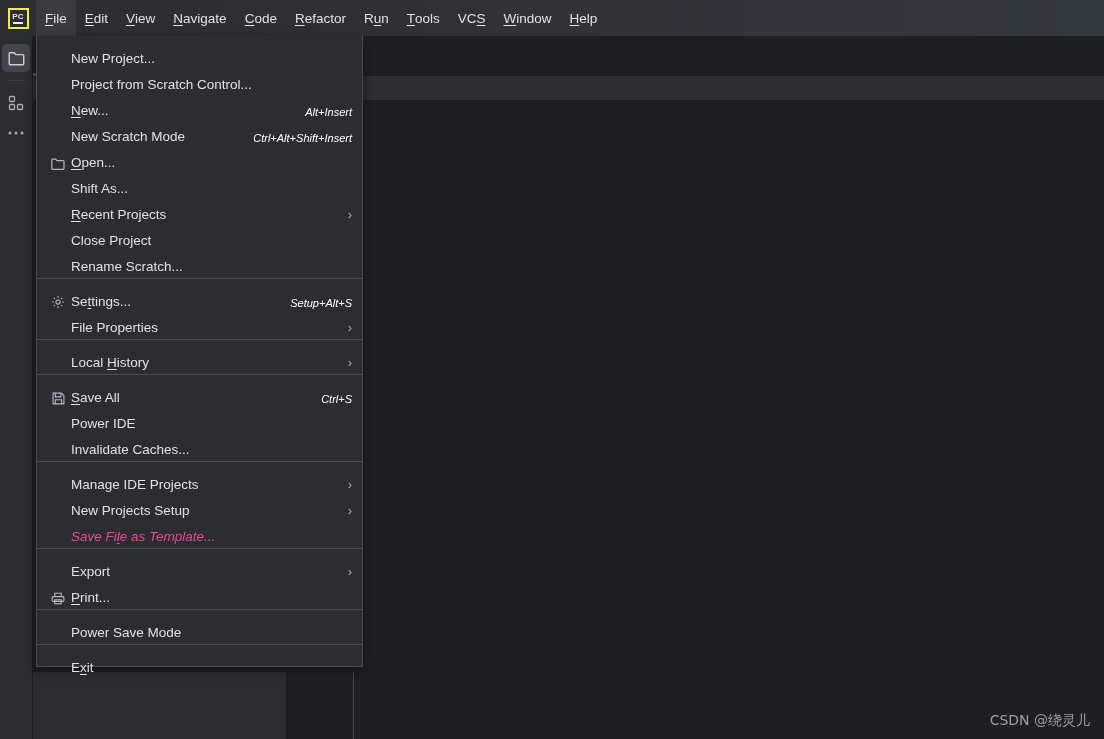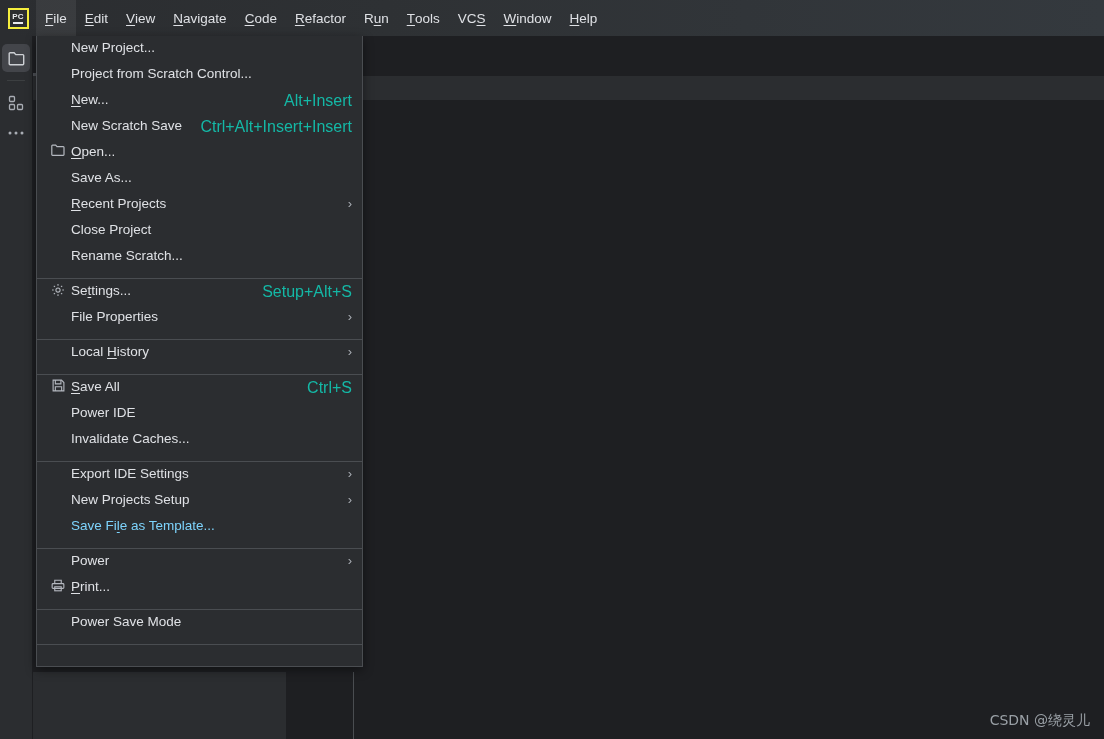--- a/index.html
+++ b/index.html
@@ -110,33 +110,33 @@
   .dropdown {
     position: absolute; left: 36px; top: 36px;
     width: 327px; height: 631px;
     background: #2b2d30;
     border: 1px solid #4a4d51; border-top: none;
     box-shadow: 0 3px 10px rgba(0,0,0,.45);
     padding: 4px 0;
   }
   .row {
     position: relative; height: 26px;
-    display: flex; align-items: flex-start;
+    display: flex; align-items: flex-end;
     padding: 0 10px 0 8px;
     font-size: 13.5px; color: #dfe1e5;
     cursor: default; white-space: nowrap;
   }
-  .row.disabled { color: #7dd3fc; }
+  .row.disabled { color: #ec4899; font-style: italic; }
   .row .icoslot {
     width: 26px; flex: 0 0 26px;
     display: flex; align-items: center; justify-content: center;
   }
   .row .lbl { flex: 1 1 auto; }
   .row .lbl u { text-decoration: underline; text-underline-offset: 2px; }
-  .row .sc { color: #14b8a6; font-size: 16px; margin-left: auto; padding-left: 18px; }
+  .row .sc { color: #ffffff; font-size: 11px; margin-left: auto; padding-left: 18px; font-style: italic; }
   .row .arr { color: #a9adb4; font-size: 13px; margin-left: auto; padding-left: 18px; }
   .sep { height: 1px; background: #4a4d51; margin: 4px 0; }
 
   svg { display: block; }
 
   
   .watermark {
     position: absolute; right: 14px; bottom: 9px;
     font-size: 14px; color: #9aa0a6;
     font-family: "DejaVu Sans", sans-serif;
@@ -226,34 +226,34 @@
         <div class="icoslot"></div>
         <div class="lbl">Project from Scratch Control...</div>
       </div>
       <div class="row">
         <div class="icoslot"></div>
         <div class="lbl"><u>N</u>ew...</div>
         <div class="sc">Alt+Insert</div>
       </div>
       <div class="row">
         <div class="icoslot"></div>
-        <div class="lbl">New Scratch Save</div>
-        <div class="sc">Ctrl+Alt+Insert+Insert</div>
+        <div class="lbl">New Scratch Mode</div>
+        <div class="sc">Ctrl+Alt+Shift+Insert</div>
       </div>
       <div class="row">
         <div class="icoslot">
           <svg width="14" height="12" viewBox="0 0 14 12" fill="none" stroke="#b4b8bf" stroke-width="1.2">
             <path d="M.8 10.6V1.9a.7.7 0 0 1 .7-.7h3.2l1.3 1.5h6.3a.7.7 0 0 1 .7.7v7.2a.7.7 0 0 1-.7.7H1.5a.7.7 0 0 1-.7-.7z"></path>
           </svg>
         </div>
         <div class="lbl"><u>O</u>pen...</div>
       </div>
       <div class="row">
         <div class="icoslot"></div>
-        <div class="lbl">Save As...</div>
+        <div class="lbl">Shift As...</div>
       </div>
       <div class="row">
         <div class="icoslot"></div>
         <div class="lbl"><u>R</u>ecent Projects</div>
         <div class="arr">›</div>
       </div>
       <div class="row">
         <div class="icoslot"></div>
         <div class="lbl">Close Project</div>
       </div>
@@ -298,50 +298,54 @@
         <div class="icoslot"></div>
         <div class="lbl">Power IDE</div>
       </div>
       <div class="row">
         <div class="icoslot"></div>
         <div class="lbl">Invalidate Caches...</div>
       </div>
       <div class="sep"></div>
       <div class="row">
         <div class="icoslot"></div>
-        <div class="lbl">Export IDE Settings</div>
+        <div class="lbl">Manage IDE Projects</div>
         <div class="arr">›</div>
       </div>
       <div class="row">
         <div class="icoslot"></div>
         <div class="lbl">New Projects Setup</div>
         <div class="arr">›</div>
       </div>
       <div class="row disabled">
         <div class="icoslot"></div>
         <div class="lbl">Save Fi<u>l</u>e as Template...</div>
       </div>
       <div class="sep"></div>
       <div class="row">
         <div class="icoslot"></div>
-        <div class="lbl">Power</div>
+        <div class="lbl">Export</div>
         <div class="arr">›</div>
       </div>
       <div class="row">
         <div class="icoslot">
           <svg width="14" height="13" viewBox="0 0 15 14" fill="none" stroke="#b4b8bf" stroke-width="1.2">
             <path d="M4 5V1.3h7V5"></path>
             <rect x="1.2" y="5" width="12.6" height="5.1" rx="1"></rect>
             <rect x="4" y="8.4" width="7" height="4.3"></rect>
           </svg>
         </div>
         <div class="lbl"><u>P</u>rint...</div>
       </div>
       <div class="sep"></div>
       <div class="row">
         <div class="icoslot"></div>
         <div class="lbl">Power Save Mode</div>
       </div>
       <div class="sep"></div>
+      <div class="row">
+        <div class="icoslot"></div>
+        <div class="lbl">E<u>x</u>it</div>
+      </div>
     </div>
 
   <div class="watermark">CSDN @绕灵儿</div>
 </div>
 
 </body></html>

